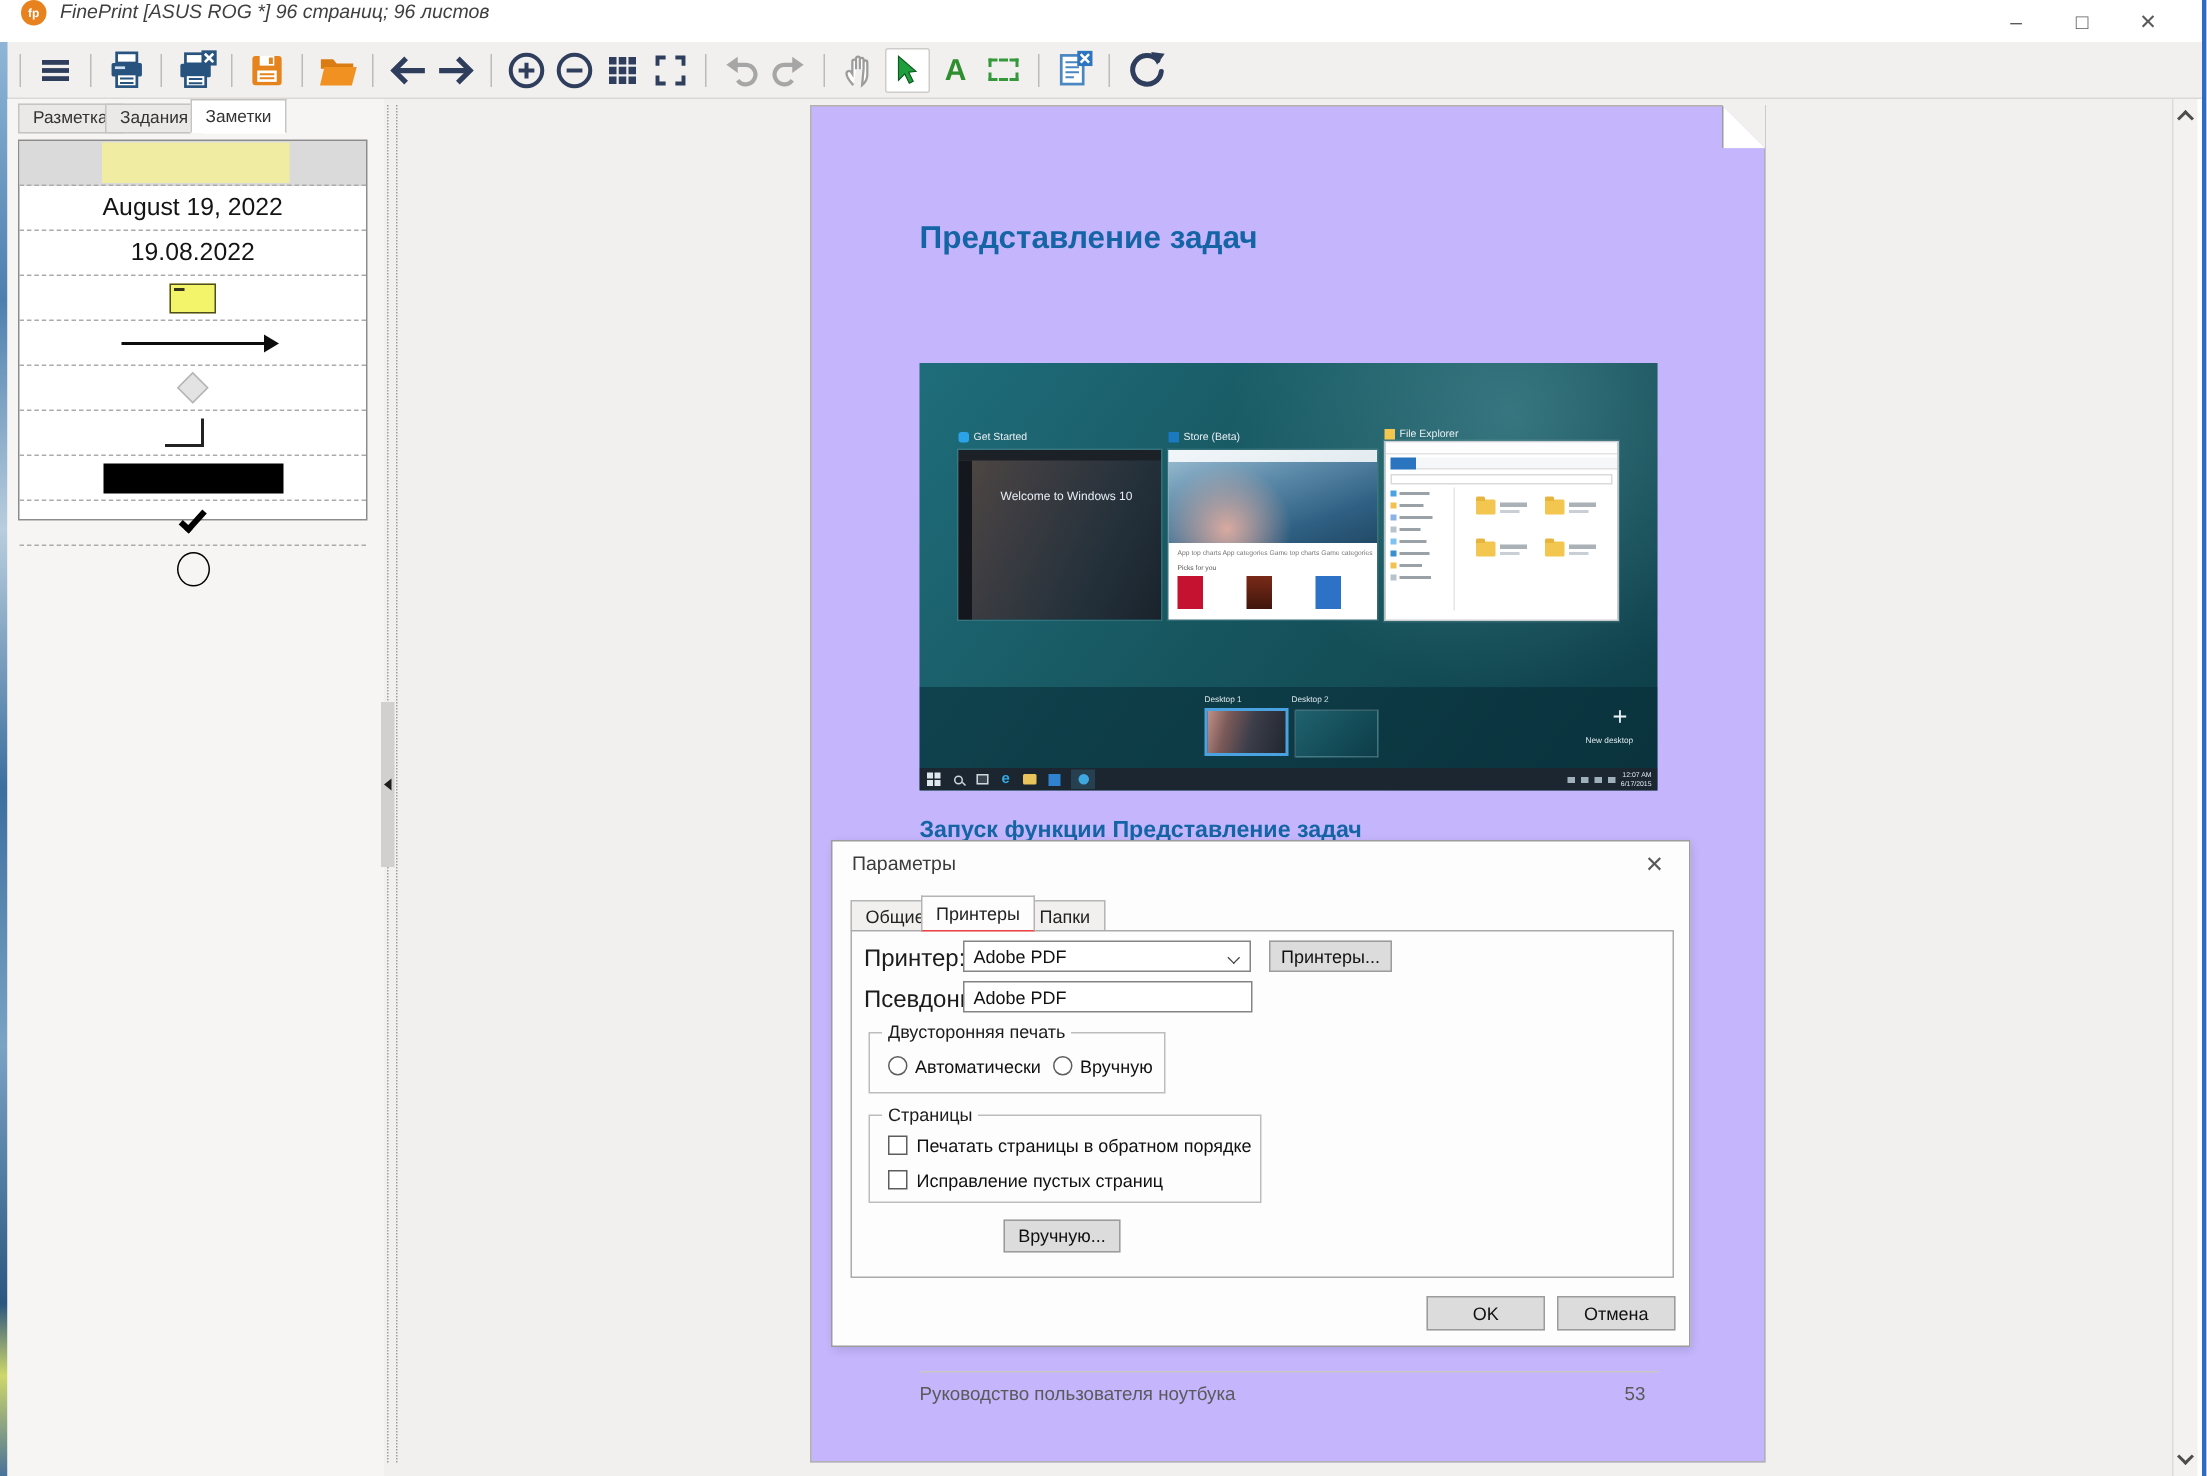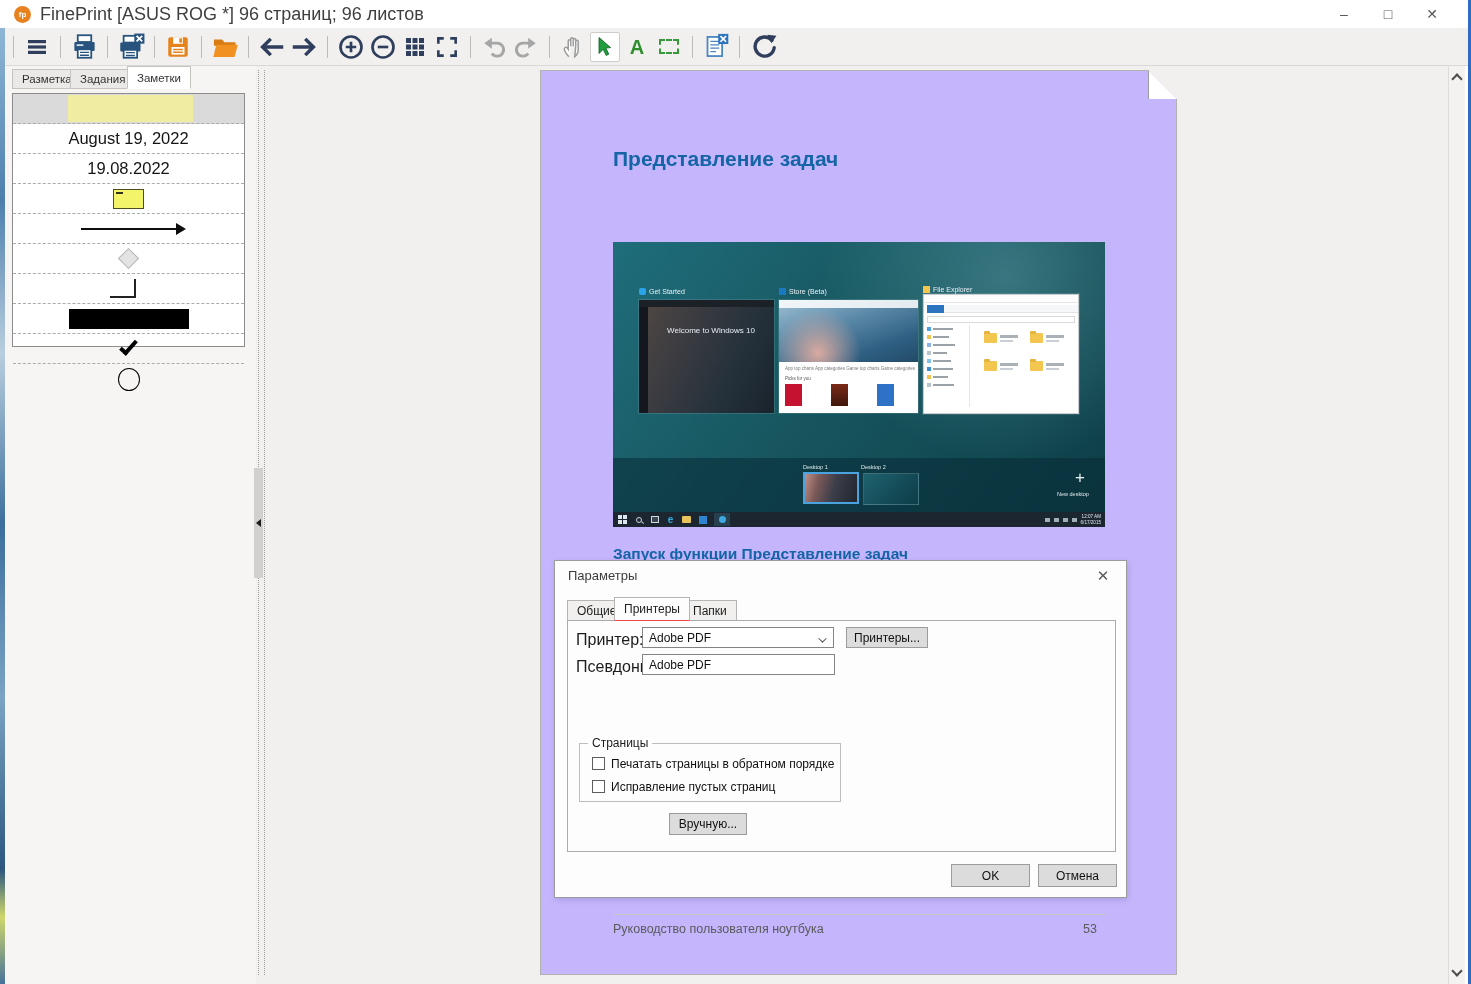--- a/index.html
+++ b/index.html
@@ -1,24 +1,24 @@
 <!DOCTYPE html>
 <html><head>
 <meta charset="utf-8">
 <style>
   html,body{margin:0;padding:0;background:#dcdcdc;}
   *{box-sizing:border-box;font-family:"Liberation Sans",sans-serif;}
   .screen{position:relative;width:1471px;height:984px;background:#fff;overflow:hidden;border-right:3px solid #2d6bc6;}
   .ab{position:absolute;}
 
   
-  .titlebar{left:0;top:0;width:100%;height:28px;background:#fff;display:flex;align-items:center;}
+  .titlebar{left:0;top:0;width:100%;height:28px;background:#fff;display:flex;}
   .app-logo{width:17px;height:17px;border-radius:50%;background:#e8821e;color:#fff;font-size:8px;font-weight:bold;
             display:flex;align-items:center;justify-content:center;margin-left:14px;}
-  .win-title{margin-left:9px;font-size:18px;color:#3f3f3f;}
+  .win-title{margin-left:9px;font-size:13px;color:#3f3f3f;font-style:italic;}
   .win-ctrls{margin-left:auto;display:flex;align-items:center;margin-right:14px;gap:0;}
   .win-btn{width:44px;height:26px;display:flex;align-items:center;justify-content:center;color:#5a5a5a;font-size:14px;}
 
   
   .toolbar{left:0;top:28px;width:100%;height:38px;background:#f1f0ee;border-bottom:1px solid #dbd9d6;
            display:flex;align-items:center;padding-left:6px;}
   .sep{width:1px;height:22px;background:#bdbbb8;margin:0 7px;flex:none;}
   .tbi{width:30px;height:30px;display:flex;align-items:center;justify-content:center;flex:none;margin:0 1px;}
   .tbi.active-tool{background:#fff;border:1px solid #cfcdca;border-radius:2px;}
   .glyphA{font-size:20px;font-weight:bold;color:#2f8f2f;line-height:1;}
@@ -534,20 +534,27 @@
     <div class="dlbl" style="left:21px;top:70px;">Принтер:</div>
     <div class="combo">
       <span>Adobe PDF</span>
       <div class="combo-arrow"></div>
     </div>
     <div class="btn" style="left:291px;top:66px;width:82px;height:21px;">Принтеры...</div>
 
     <div class="dlbl" style="left:21px;top:97px;">Псевдоним:</div>
     <div class="tinput">Adobe PDF</div>
 
+    <div class="group" style="left:24px;top:127px;width:198px;height:41px;">
+      <div class="group-lgd">Двусторонняя печать</div>
+      <div class="radio" style="left:12px;top:15px;"></div>
+      <div class="optlbl" style="left:30px;top:15px;">Автоматически</div>
+      <div class="radio" style="left:122px;top:15px;"></div>
+      <div class="optlbl" style="left:140px;top:15px;">Вручную</div>
+    </div>
 
     <div class="group" style="left:24px;top:182px;width:262px;height:59px;">
       <div class="group-lgd">Страницы</div>
       <div class="chk" style="left:12px;top:13px;"></div>
       <div class="optlbl" style="left:31px;top:13px;">Печатать страницы в обратном порядке</div>
       <div class="chk" style="left:12px;top:36px;"></div>
       <div class="optlbl" style="left:31px;top:36px;">Исправление пустых страниц</div>
     </div>
 
     <div class="btn" style="left:114px;top:252px;width:78px;height:22px;">Вручную...</div>

